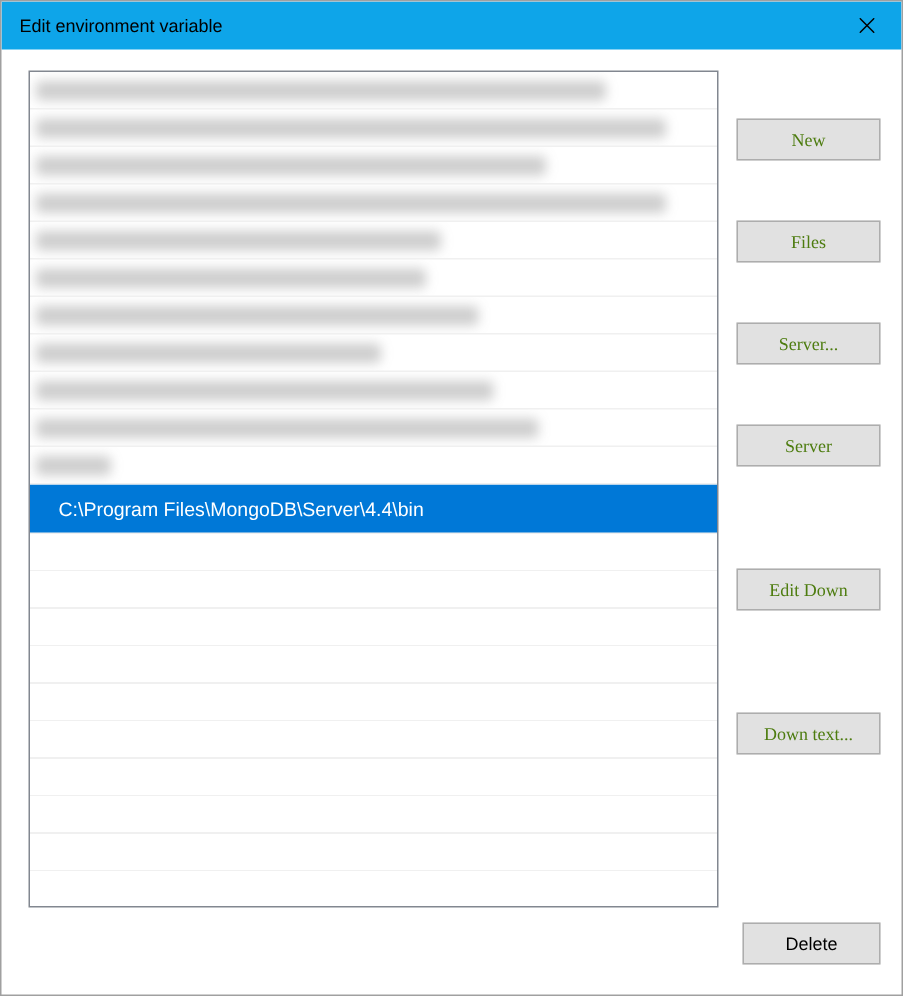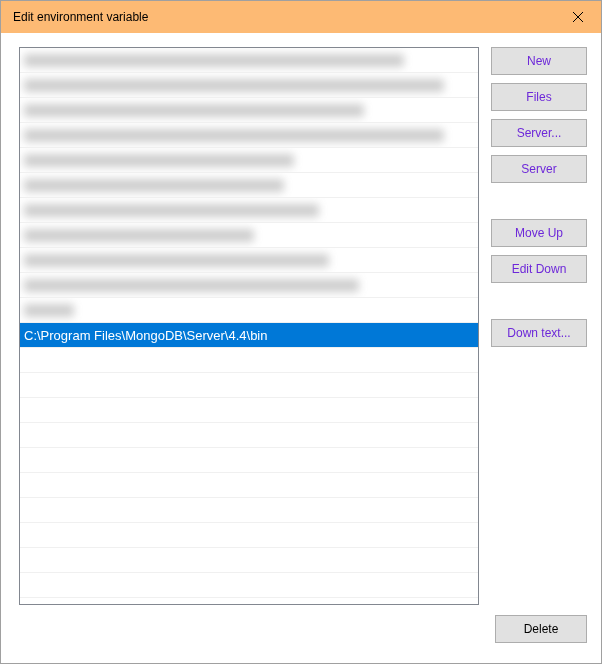--- a/index.html
+++ b/index.html
@@ -15,21 +15,21 @@
       height: 664px;
       overflow: hidden;
       border: 1px solid #a0a0a0;
     }
     .titlebar {
       height: 32px;
       display: flex;
       align-items: center;
       justify-content: space-between;
       padding: 0 0 0 12px;
-      background: #fdba74;
+      background: #0ea5e9;
     }
     .title-text {
       font-size: 12px;
       color: #000;
     }
     .close-btn {
       width: 46px;
       height: 32px;
       display: flex;
       align-items: center;
@@ -90,21 +90,21 @@
     .list-row.blurred.w5::after { width: 270px; }
     .list-row.blurred.w6::after { width: 260px; }
     .list-row.blurred.w7::after { width: 295px; }
     .list-row.blurred.w8::after { width: 230px; }
     .list-row.blurred.w9::after { width: 305px; }
     .list-row.blurred.w10::after { width: 335px; }
     .list-row.blurred.w11::after { width: 50px; }
     .list-row.selected {
       background: #0078d7;
       color: #ffffff;
-      padding: 1px;
+      padding: 16px;
     }
     .list-row.selected input {
       width: 286px;
       height: 23px;
       margin: 0;
       border: none;
       outline: none;
       background: #0078d7;
       color: #ffffff;
       font-family: inherit;
@@ -123,25 +123,26 @@
     }
     .side-buttons {
       width: 96px;
       display: flex;
       flex-direction: column;
     }
     .btn {
       height: 28px;
       background: #e1e1e1;
       border: 1px solid #adadad;
-      font-family: Liberation Sans, sans-serif;
-      font-size: 12px;
-      color: #6d28d9;
+      font-family: Liberation Serif, serif;
+      font-size: 12px;
+      color: #4d7c0f;
       cursor: pointer;
       margin-bottom: 8px;
+      margin-top: 32px;
     }
     .gap-large {
       height: 28px;
     }
     .bottom-bar {
       display: flex;
       justify-content: flex-end;
       gap: 10px;
       padding: 0 14px 14px 0;
     }
@@ -190,21 +191,20 @@
     </div>
     <div class="list-filler"></div>
   </div>
 
   <div class="side-buttons">
     <button class="btn">New</button>
     <button class="btn">Files</button>
     <button class="btn">Server...</button>
     <button class="btn">Server</button>
     <div class="gap-large"></div>
-    <button class="btn">Move Up</button>
     <button class="btn">Edit Down</button>
     <div class="gap-large"></div>
     <button class="btn">Down text...</button>
   </div>
 </div>
 
 <div class="bottom-bar">
   <button class="btn-bottom">Delete</button>
 </div>
 

